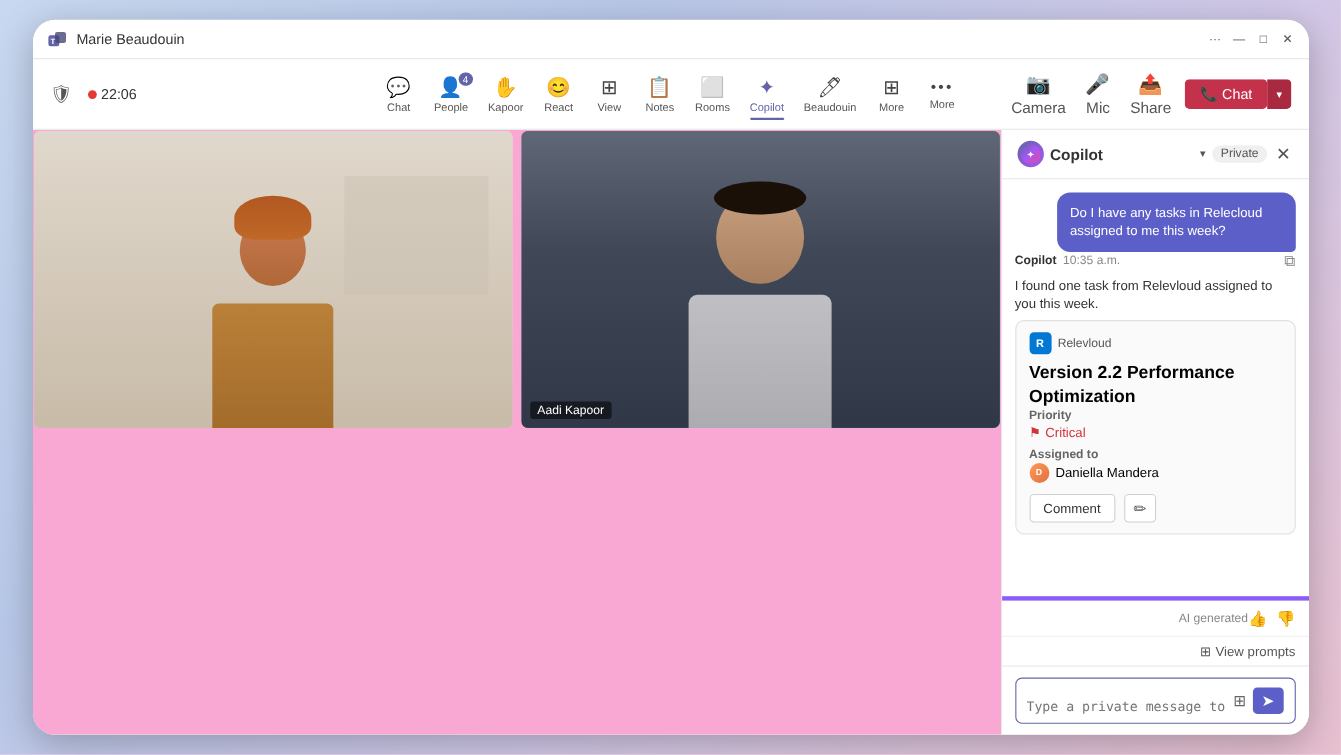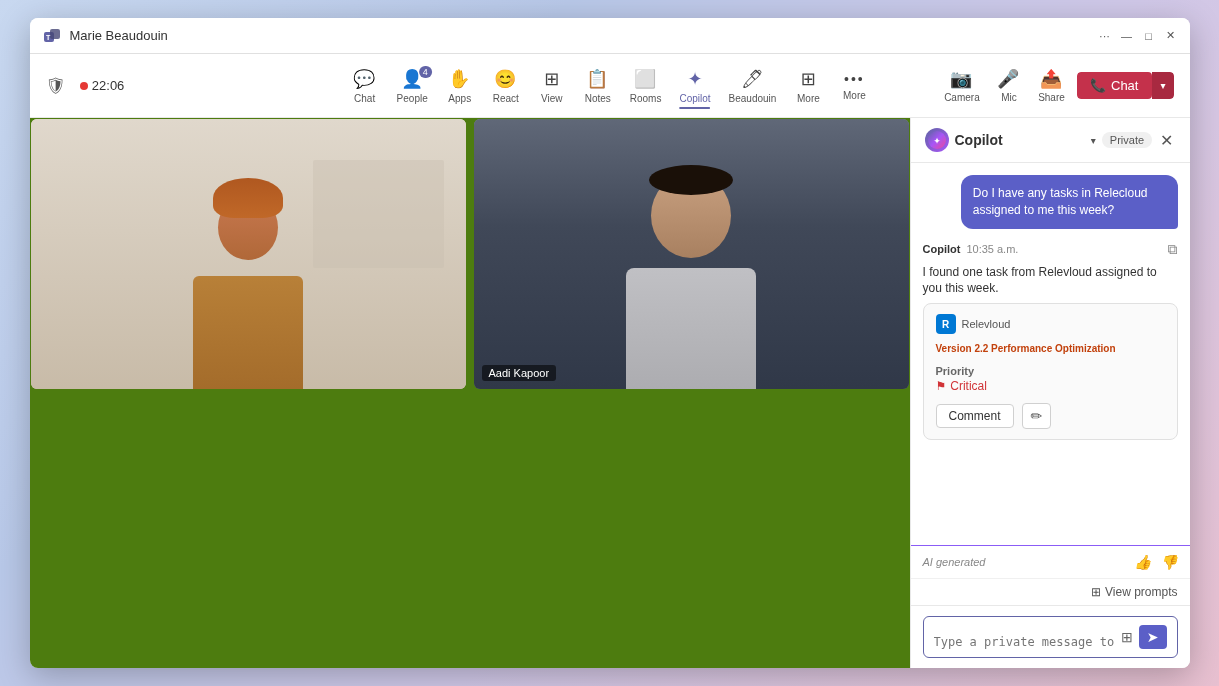--- a/index.html
+++ b/index.html
@@ -10,21 +10,21 @@
       display: flex;
       align-items: center;
       justify-content: center;
       font-family: 'Segoe UI', Arial, sans-serif;
       overflow: hidden;
     }
     .window {
       width: 1160px;
       height: 650px;
       background: #f5f5f5;
-      border-radius: 8px;
+      border-radius: 20px;
       box-shadow: 0 8px 32px rgba(0,0,0,0.25);
       display: flex;
       flex-direction: column;
       overflow: hidden;
     }
     
     .title-bar {
       height: 36px;
       background: #fff;
       display: flex;
@@ -142,21 +142,21 @@
       flex: 1;
       overflow: hidden;
     }
     
     .video-grid {
       flex: 1;
       display: grid;
       grid-template-columns: 1fr 1fr;
       grid-template-rows: 1fr 1fr;
       gap: 0;
-      background: #4d7c0f;
+      background: #f9a8d4;
       padding: 1px;
       gap: 8px;
     }
     .video-cell {
       background: #2a2a3e;
       border-radius: 6px;
       overflow: hidden;
       position: relative;
       display: flex;
       align-items: center;
@@ -225,21 +225,21 @@
       cursor: pointer;
       padding: 2px;
     }
     
     .copilot-messages {
       flex: 1;
       overflow-y: auto;
       padding: 12px;
       display: flex;
       flex-direction: column;
-      gap: 12px;
+      gap: 0;
     }
     .user-message {
       background: #5b5fc7;
       color: white;
       padding: 10px 12px;
       border-radius: 12px 12px 4px 12px;
       font-size: 12px;
       align-self: flex-end;
       max-width: 85%;
       line-height: 1.4;
@@ -286,24 +286,23 @@
       justify-content: center;
       color: white;
       font-size: 10px;
       font-weight: bold;
     }
     .relecloud-name {
       font-size: 11px;
       color: #555;
     }
     .task-title {
-      font-size: 10px;
+      font-size: 16px;
       font-weight: 700;
-      color: #c2410c;
-      margin-bottom: 10px;
+      color: #000000;
       line-height: 1.3;
     }
     .task-field {
       margin-bottom: 7px;
     }
     .task-field-label {
       font-size: 11px;
       color: #666;
       font-weight: 600;
       margin-bottom: 2px;
@@ -332,21 +331,20 @@
       background: linear-gradient(135deg, #ff9a56, #e07040);
       display: flex;
       align-items: center;
       justify-content: center;
       color: white;
       font-size: 8px;
       font-weight: bold;
     }
     .task-actions {
       display: flex;
-      align-items: center;
       gap: 8px;
       margin-top: 10px;
     }
     .comment-btn {
       border: 1px solid #d0d0d0;
       background: #fff;
       border-radius: 4px;
       padding: 4px 12px;
       font-size: 12px;
       cursor: pointer;
@@ -358,24 +356,23 @@
       border-radius: 4px;
       padding: 4px 8px;
       cursor: pointer;
       font-size: 14px;
       color: #555;
     }
     
     .ai-generated {
       display: flex;
       align-items: center;
-      justify-content: space-between;
+      justify-content: flex-end;
       padding: 8px 12px;
-      border-top: 1px solid #8b5cf6;
-      font-style: italic;
+      border-top: 4px solid #8b5cf6;
     }
     .ai-gen-text {
       font-size: 11px;
       color: #888;
     }
     .feedback-icons {
       display: flex;
       gap: 8px;
     }
     .feedback-icon {
@@ -478,21 +475,21 @@
     .device-btn {
       display: flex;
       flex-direction: column;
       align-items: center;
       gap: 2px;
       padding: 4px 6px;
       cursor: pointer;
       border-radius: 4px;
     }
     .device-btn .icon { font-size: 18px; color: #333; }
-    .device-btn .label { font-size: 10px; color: #555; }
+    .device-btn .label { font-size: 14px; color: #555; }
     
     .vid1 { background: linear-gradient(to bottom, #e8ddd0 0%, #d4c9b8 100%); }
     .vid2 { background: linear-gradient(to bottom, #7a8fa0 0%, #5a6f80 100%); }
     .vid3 { background: linear-gradient(to bottom, #d8cfc0 0%, #c0b09a 100%); }
     .vid4 { background: linear-gradient(to bottom, #b8c0c8 0%, #909aa8 100%); }
   </style>
 </head>
 <body>
 
 <div class="window">
@@ -531,21 +528,21 @@
       </div>
 
       <div class="toolbar-item" style="position:relative;">
         <span class="icon">👤</span>
         <span class="label">People</span>
         <span class="badge">4</span>
       </div>
 
       <div class="toolbar-item">
         <span class="icon">✋</span>
-        <span class="label">Apps</span>
+        <span class="label">Kapoor</span>
       </div>
 
       <div class="toolbar-item">
         <span class="icon">😊</span>
         <span class="label">React</span>
       </div>
 
       <div class="toolbar-item">
         <span class="icon">⊞</span>
         <span class="label">View</span>
@@ -680,20 +677,27 @@
 
 
             <div class="task-field">
               <div class="task-field-label">Priority</div>
               <div class="priority-critical">
                 <span>⚑</span>
                 <span>Critical</span>
               </div>
             </div>
 
+            <div class="task-field">
+              <div class="task-field-label">Assigned to</div>
+              <div class="assigned-to">
+                <div class="avatar-small">D</div>
+                <span>Daniella Mandera</span>
+              </div>
+            </div>
 
             <div class="task-actions">
               <button class="comment-btn">Comment</button>
               <button class="edit-icon-btn">✏</button>
             </div>
           </div>
         </div>
 
       </div>
 

